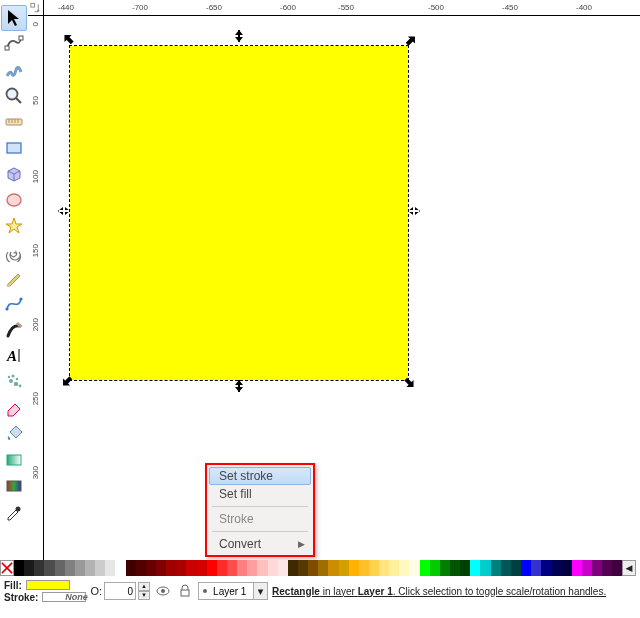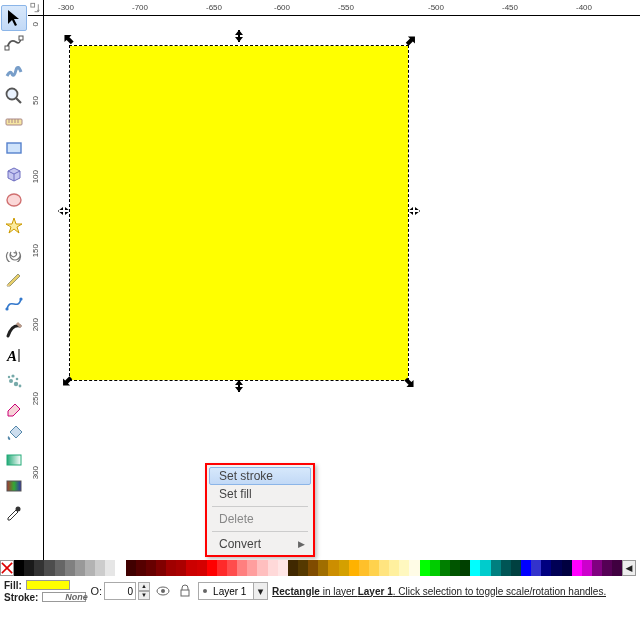--- a/index.html
+++ b/index.html
@@ -212,24 +212,24 @@
 
 <div class="origin">
       <svg viewBox="0 0 14 14">
         <rect x="2" y="2" width="4" height="4" fill="none" stroke="#888"></rect>
         <path d="M10 3 L10 11 M6 11 L10 11" stroke="#888"></path>
         <path d="M9 9 L10 11 L11 9" fill="none" stroke="#888"></path>
       </svg>
     </div>
 
 <div class="hruler">
-  <span class="lbl" style="left:14px">-300</span>
+  <span class="lbl" style="left:14px">-440</span>
   <span class="lbl" style="left:88px">-700</span>
   <span class="lbl" style="left:162px">-650</span>
-  <span class="lbl" style="left:230px">-600</span>
+  <span class="lbl" style="left:236px">-600</span>
   <span class="lbl" style="left:294px">-550</span>
   <span class="lbl" style="left:384px">-500</span>
   <span class="lbl" style="left:458px">-450</span>
   <span class="lbl" style="left:532px">-400</span>
 </div>
 
 <div class="vruler">
   <span class="lbl" style="top:6px">0</span>
   <span class="lbl" style="top:80px">50</span>
   <span class="lbl" style="top:154px">100</span>
@@ -282,21 +282,21 @@
             <path d="M1 7 L6 3 L6 6 L13 6 L13 8 L6 8 L6 11 Z M13 7 L8 3 L8 6 L1 6 L1 8 L8 8 L8 11 Z" fill="#000"></path>
           </svg>
         </div>
   </div>
 </div>
 
 <div class="ctxmenu">
   <div class="ctxitem hover">Set stroke</div>
   <div class="ctxitem">Set fill</div>
   <div class="ctxsep"></div>
-  <div class="ctxitem disabled">Delete</div>
+  <div class="ctxitem disabled">Stroke</div>
   <div class="ctxsep"></div>
   <div class="ctxitem"><span>Convert</span><span class="arrow">▶</span></div>
 </div>
 
 <div class="palette">
   <div class="pal-x">
         <svg viewBox="0 0 14 14">
           <line x1="1" y1="13" x2="13" y2="1" stroke="#d00" stroke-width="1.8"></line>
           <line x1="1" y1="1" x2="13" y2="13" stroke="#d00" stroke-width="1.8"></line>
         </svg>

